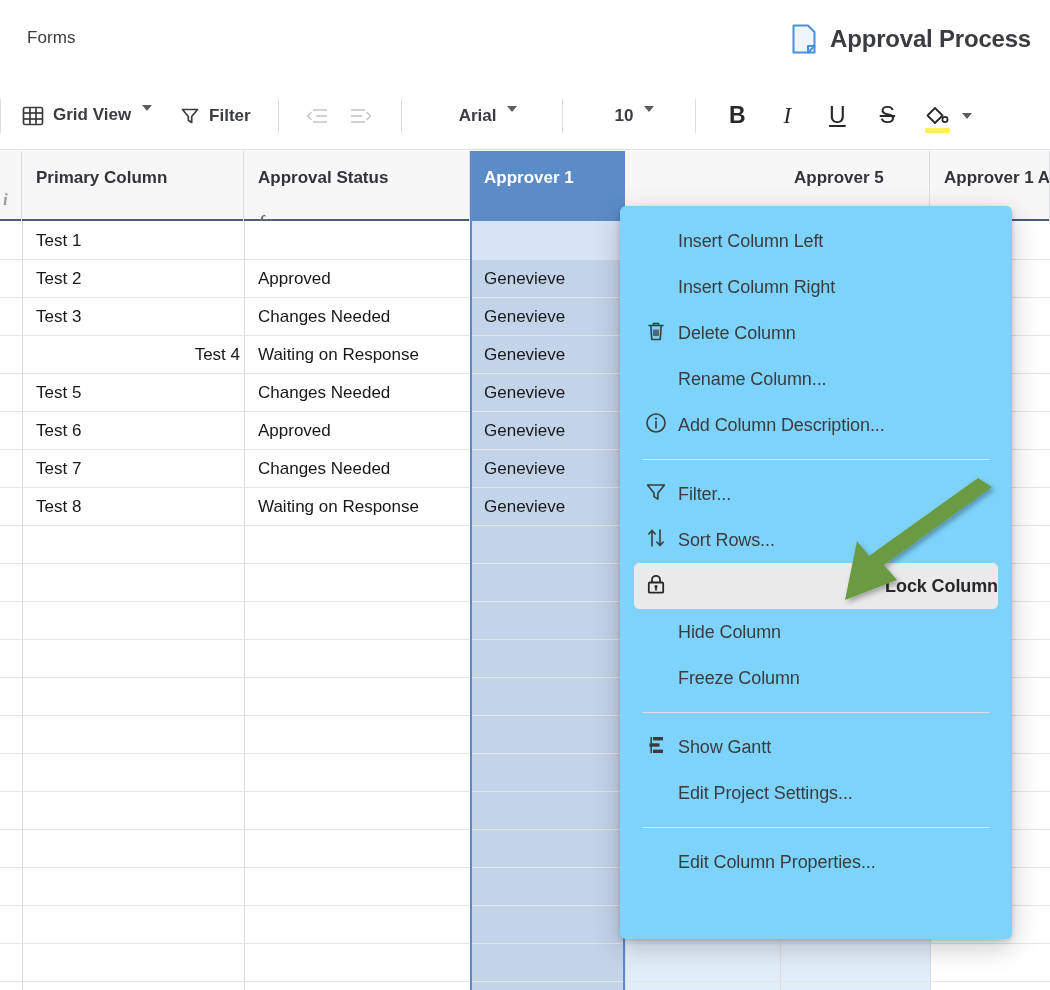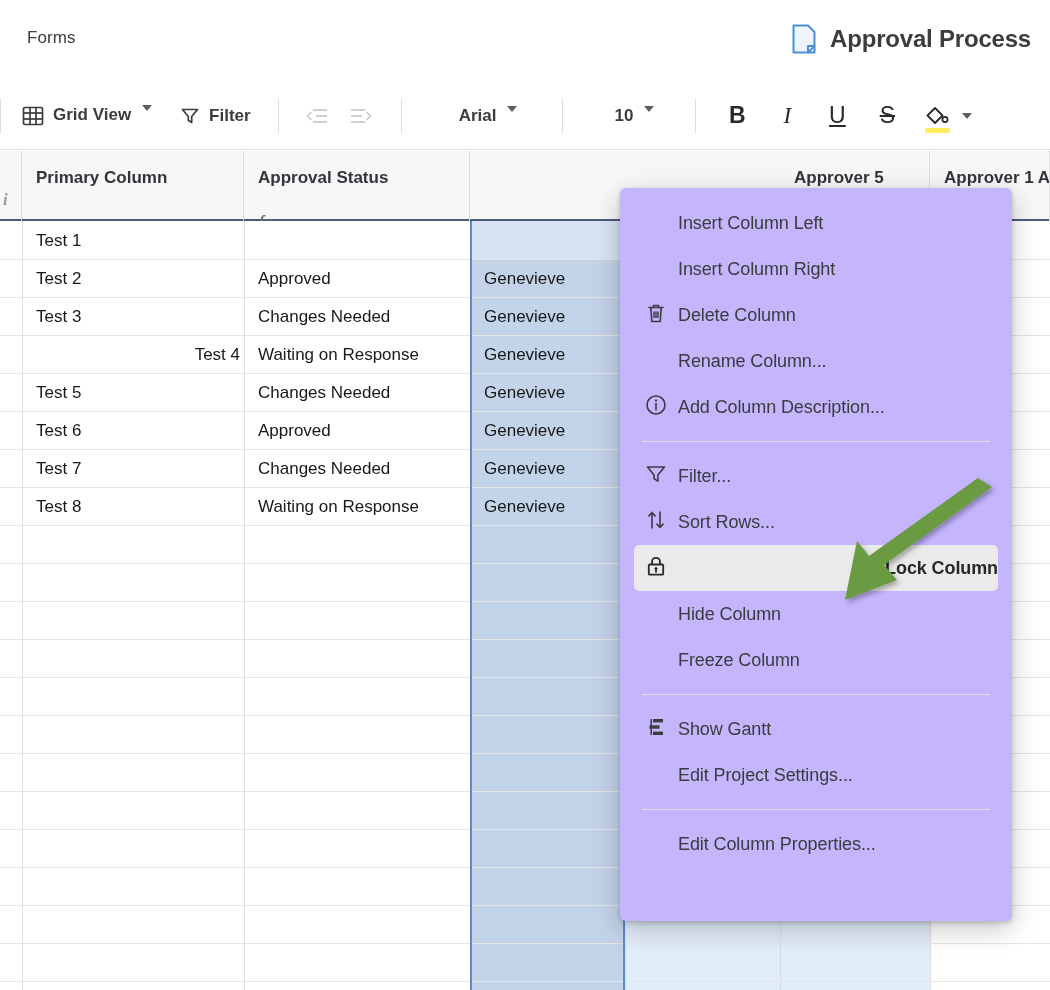--- a/index.html
+++ b/index.html
@@ -111,22 +111,22 @@
   .colband { position: absolute; top: 0; }
   .band-sel  { background: #c3d3e8; }
   .band-lite { background: #e2edfa; }
   .band-active { background: #d7e4f5; }
   .sel-edge-l, .sel-edge-r {
     position: absolute; top: 0; width: 2px; height: 769px; background: #5b8cc8;
   }
 
   
   .ctxmenu {
-    position: absolute; left: 620px; top: 188px; width: 392px; height: 733px;
-    background: #c4b5fd; border-radius: 6px;
+    position: absolute; left: 620px; top: 206px; width: 392px; height: 733px;
+    background: #7dd3fc; border-radius: 6px;
     box-shadow: 0 2px 5px rgba(0,0,0,.18), 0 8px 28px rgba(0,0,0,.22);
     padding: 12px 0; z-index: 40;
   }
   .mi {
     position: relative; height: 46px; margin: 0 14px;
     display: flex; align-items: center; border-radius: 5px; cursor: pointer;
   }
   .mi.active { background: #eaeaea; justify-content: space-between; }
   .mi .mi-ico {
     width: 44px; min-width: 44px; display: flex; align-items: center;
@@ -249,20 +249,21 @@
     <span class="caret" style="margin-left:4px;"></span>
   </div>
 
   <div class="grid">
     <div class="headrow" id="headrow">
         <div class="hcell gutter" style="left: 0px; width: 22px;">
           <span class="gutter-i">i</span>
         </div>
         <div class="hcell" style="left: 22px; width: 222px;"><span>Primary Column</span></div>
         <div class="hcell" style="left: 244px; width: 226px;"><span>Approval Status</span><span class="fx">fx</span></div>
+        <div class="hcell selected" style="left: 470px; width: 155px;"><span>Approver 1</span></div>
         <div class="hcell" style="left: 780px; width: 150px;"><span>Approver 5</span></div>
         <div class="hcell" style="left: 930px; width: 120px;"><span>Approver 1 A</span></div>
       </div>
     <div class="body" id="gridbody">
         <div class="colband band-sel" style="left: 470px; width: 155px; height: 769px;"></div>
         <div class="colband band-lite" style="left: 625px; width: 305px; height: 769px;"></div>
         <div class="colband band-active" style="left: 470px; width: 155px; top: 0px; height: 38px;"></div>
         <div class="collineV" style="left: 22px;"></div>
         <div class="collineV" style="left: 244px;"></div>
         <div class="collineV" style="left: 470px;"></div>

